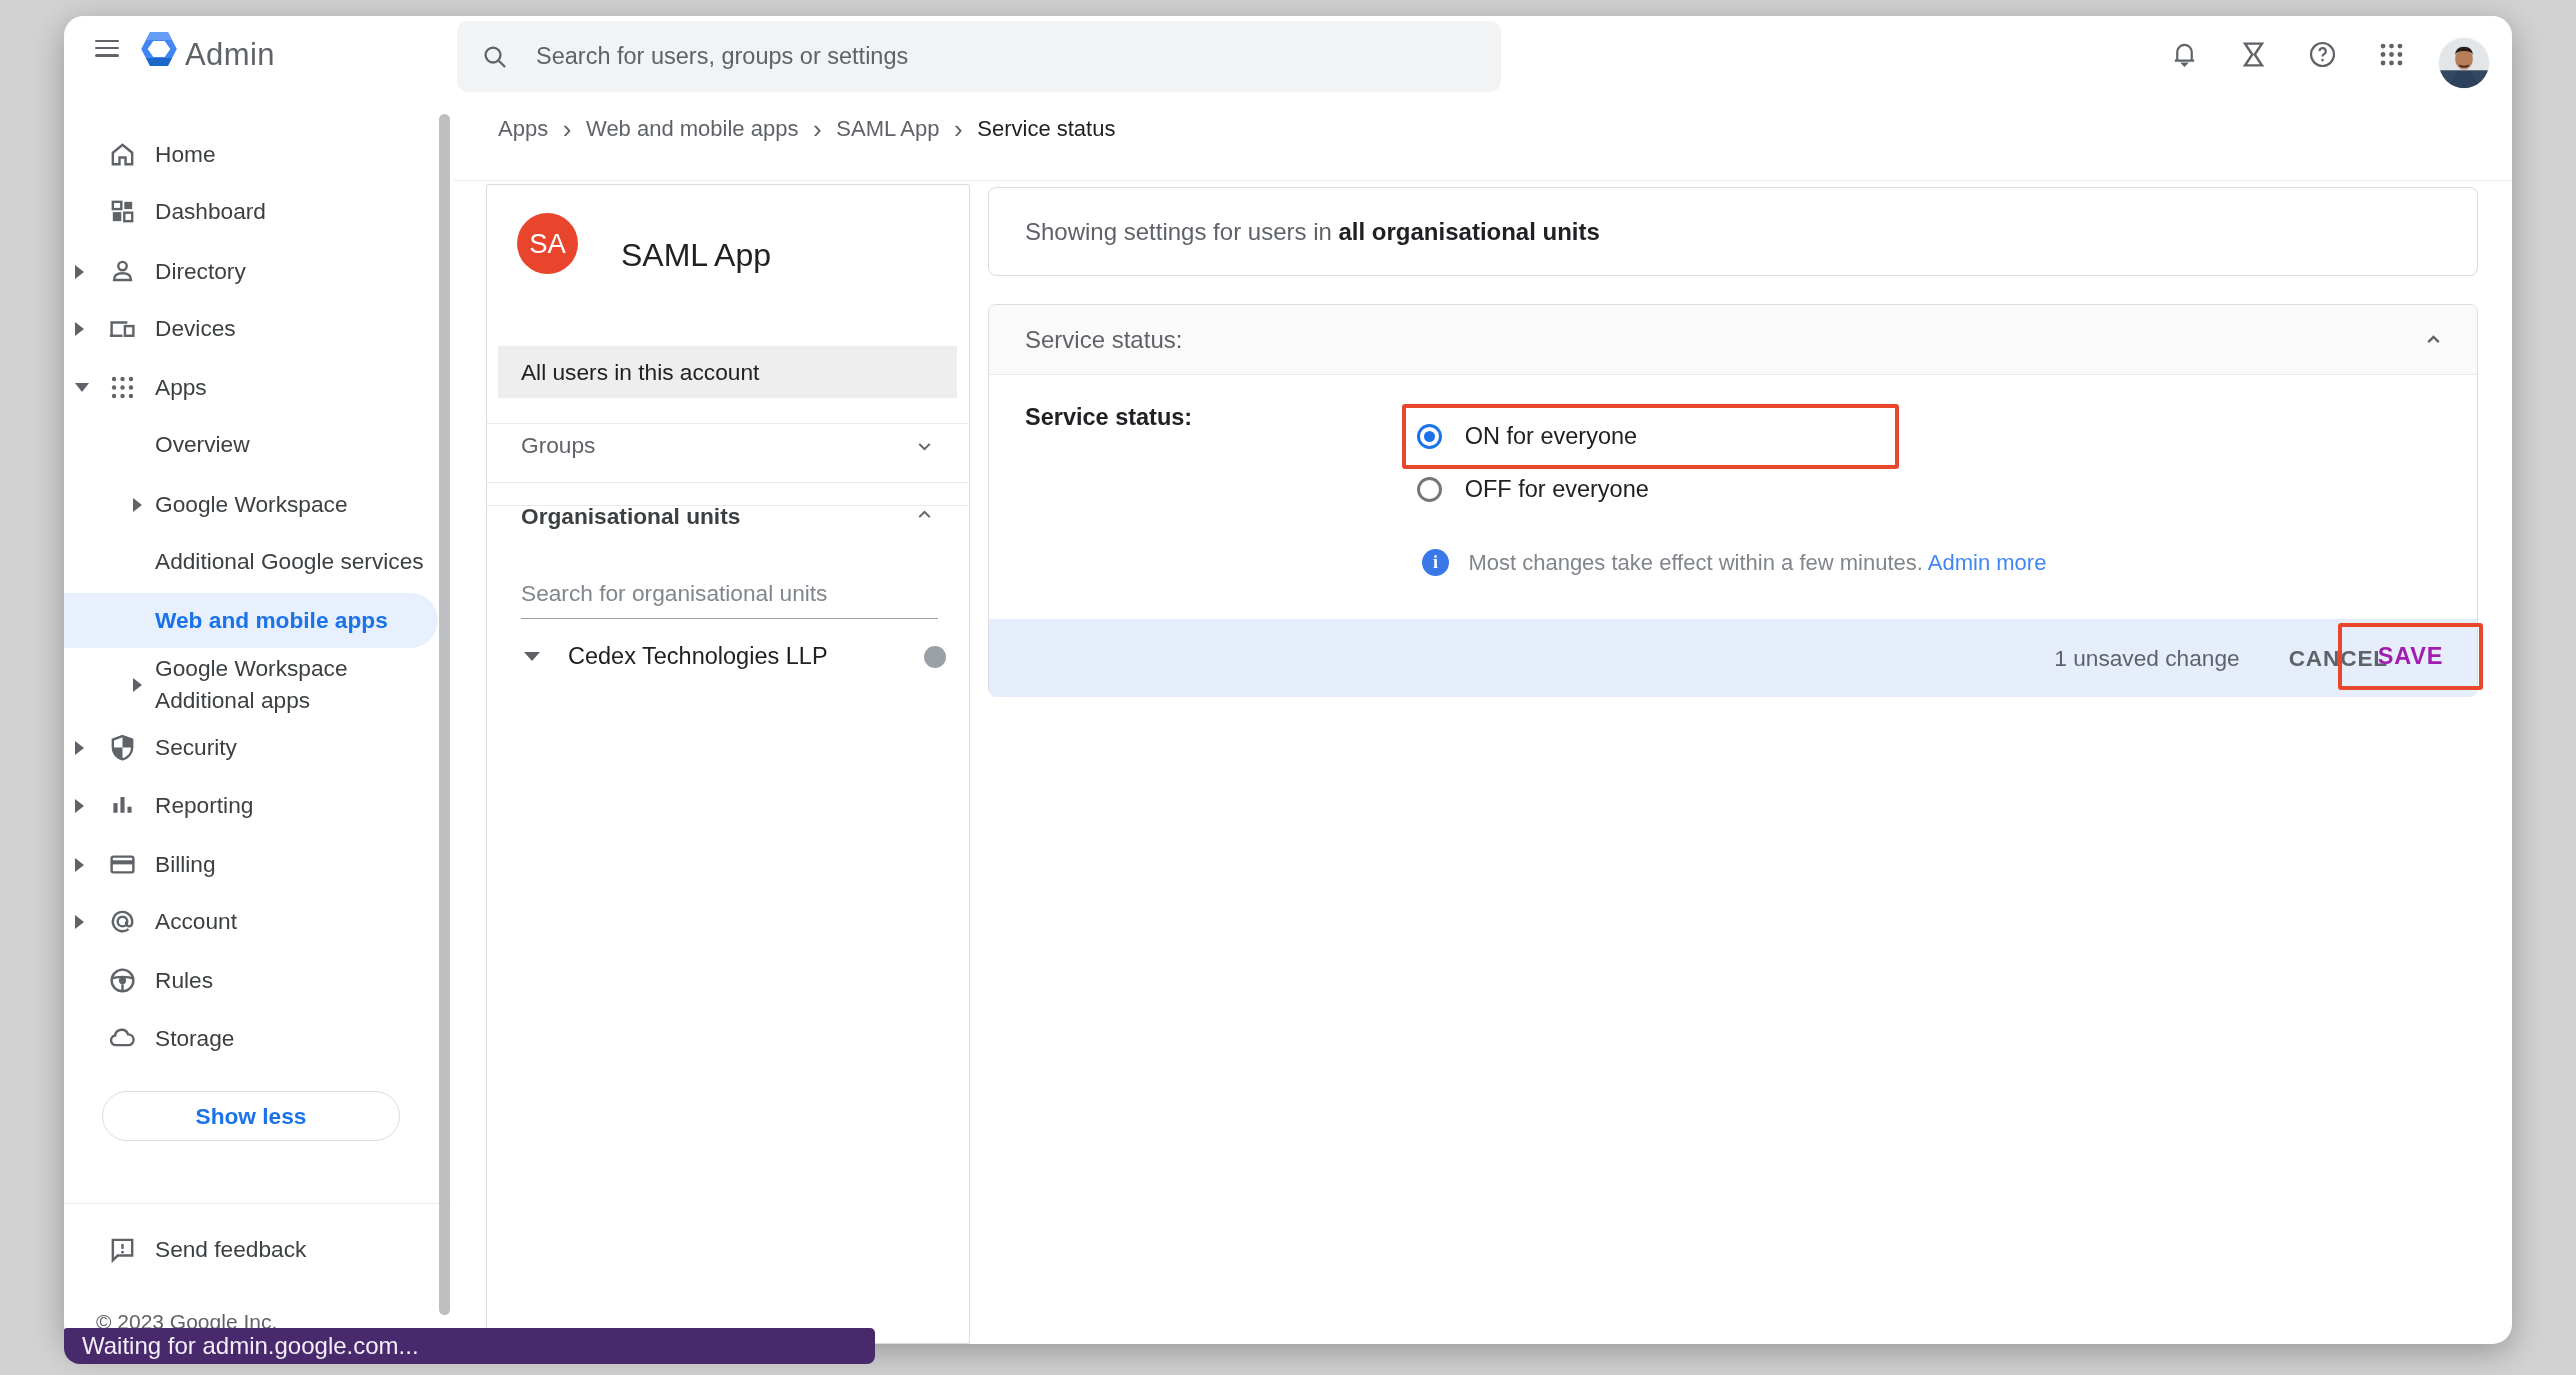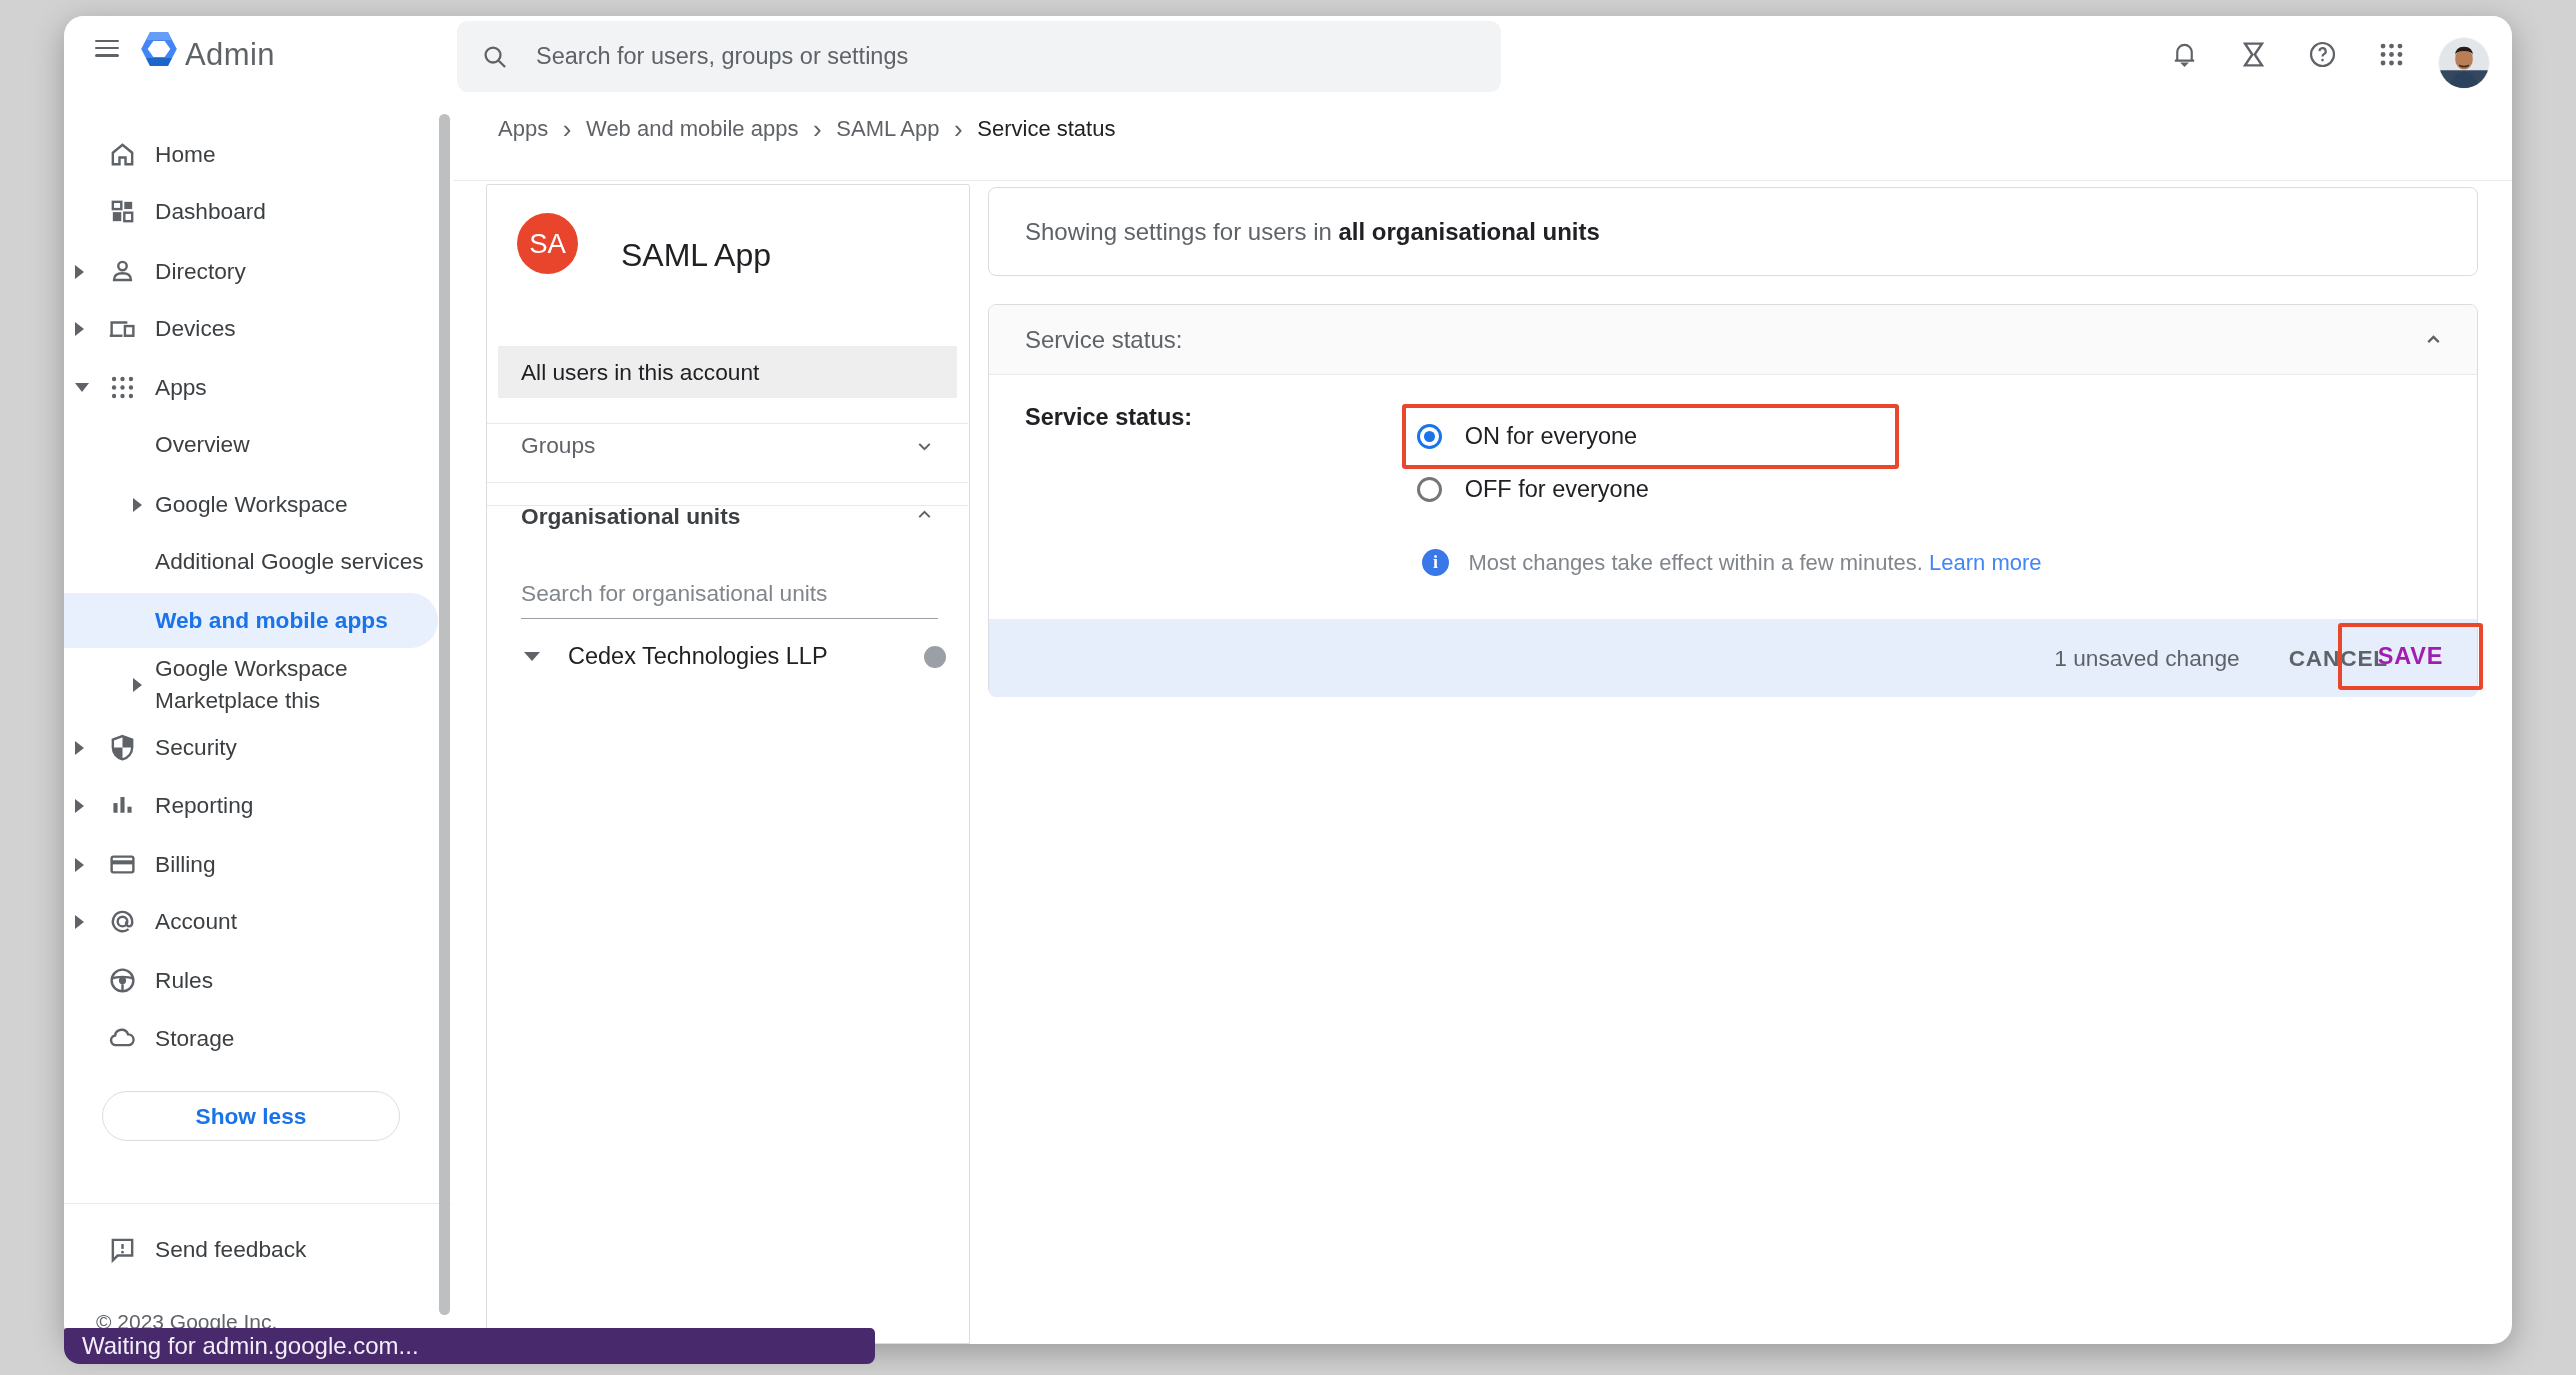--- a/index.html
+++ b/index.html
@@ -263,21 +263,21 @@
   </div>
 
   <div class="abs side-row selected" style="top:577px; height:55px;">
     <span class="s-label">Web and mobile apps</span>
   </div>
 
   <div class="abs side-row two-line" style="top:636px; height:65px;">
     <span class="caret sub"></span>
     <span class="s-label" style="top:0;">
       <span style="display:block;">Google Workspace</span>
-      <span style="display:block;">Marketplace this</span>
+      <span style="display:block;">Additional apps</span>
     </span>
   </div>
 
   <div class="abs side-row" style="top:703px;">
     <span class="caret"></span>
     <svg class="s-icon" viewBox="0 0 24 24">
       <path d="M12 2.5 L20 5.5 V12 C20 17 16.5 20.5 12 21.8 C7.5 20.5 4 17 4 12 V5.5 Z" fill="none" stroke="#5f6368" stroke-width="2"></path>
       <path d="M12 2.5 L20 5.5 V12 H12 Z" fill="#5f6368"></path>
       <path d="M12 12 V21.8 C7.5 20.5 4 17 4 12 Z" fill="#5f6368"></path>
     </svg>
@@ -405,21 +405,21 @@
       <span class="r-label">ON for everyone</span>
     </div>
 
     <div class="radio-row" style="left:428px; top:171px;">
       <span class="radio off"></span>
       <span class="r-label">OFF for everyone</span>
     </div>
 
     <div class="info-row">
       <span class="info-i">i</span>
-      <span class="info-txt"><span>Most changes take effect within a few minutes. </span><a>Learn more</a></span>
+      <span class="info-txt"><span>Most changes take effect within a few minutes. </span><a>Admin more</a></span>
     </div>
 
     <div class="svc-footer">
       <span class="unsaved">1 unsaved change</span>
       <span class="btn-cancel">CANCEL</span>
       <div class="btn-save">
         <span>SAVE</span>
       </div>
     </div>
   </div>

